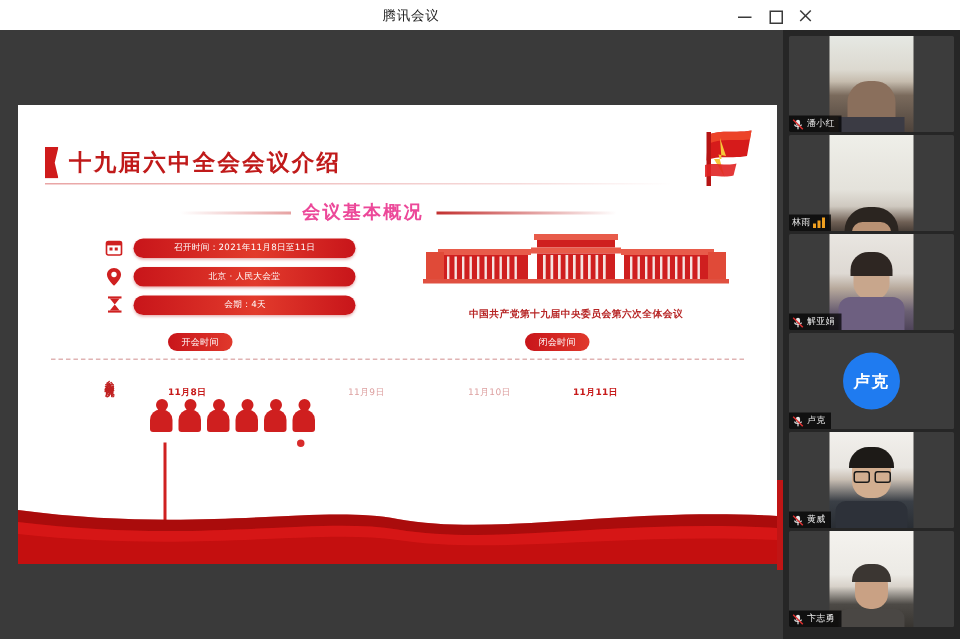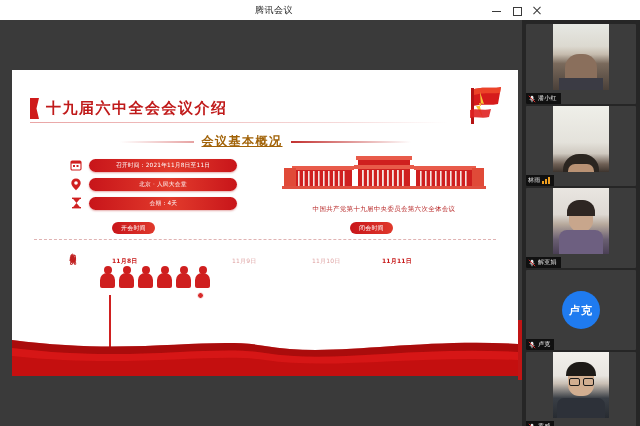--- a/index.html
+++ b/index.html
@@ -80,21 +80,21 @@
 
   
   .sec-head{
     position:absolute;left:0;top:63px;width:506px;
     display:flex;align-items:center;justify-content:center;gap:8px;
   }
   .sec-line{height:2px;}
   .sec-line.l{width:74px;background:linear-gradient(90deg,#ffffff,#e6a2a2);}
   .sec-line.r{width:120px;background:linear-gradient(90deg,#c2302f,#ffffff);}
   .sec-title{
-    font-size:12px;font-weight:bold;color:#a16207;letter-spacing:1.5px;white-space:nowrap;text-decoration:underline;
+    font-size:12px;font-weight:bold;color:#ec4899;letter-spacing:1.5px;white-space:nowrap;
   }
 
   
   .pills{position:absolute;left:57px;top:88px;}
   .pill-row{display:flex;align-items:center;margin-bottom:5px;}
   .pill-ico{
     width:14px;height:14px;margin-right:6px;flex:none;
     display:flex;align-items:center;justify-content:center;
   }
   .pill{
@@ -105,21 +105,21 @@
   }
   .pill-text{
     font-size:6px;color:#ffffff;letter-spacing:.2px;white-space:nowrap;
     transform:scale(.96);
   }
 
   
   .hall-wrap{position:absolute;left:258px;top:82px;width:228px;}
   .hall-cap{
     text-align:center;font-size:6.5px;color:#b72525;letter-spacing:.3px;
-    margin-top:3px;font-weight:normal;
+    margin-top:3px;font-weight:bold;
   }
 
   
   .tl{position:absolute;left:22px;top:152px;width:462px;}
   .tl-badges{position:relative;height:14px;}
   .badge{
     position:absolute;top:0;height:12px;border-radius:6px;
     background:linear-gradient(90deg,#c8151a,#e0392c);
     display:flex;align-items:center;justify-content:center;padding:0 9px;
   }
@@ -185,21 +185,21 @@
     display:flex;align-items:center;gap:3px;padding:0 5px 0 3px;
   }
   .share-text{font-size:7px;color:#f2f2f2;letter-spacing:.2px;white-space:nowrap;}
 
   
   .sidebar{
     position:absolute;left:522px;top:20px;width:118px;height:406px;
     background:#262626;padding:4px 4px 0 4px;box-sizing:border-box;
   }
   .tile{
-    position:relative;width:110px;height:80px;margin-bottom:2px;
+    position:relative;width:110px;height:64px;margin-bottom:2px;
     background:#3c3c3c;overflow:hidden;border-radius:1px;
   }
   .tile-video{
     position:absolute;left:27px;top:0;width:56px;height:66px;overflow:hidden;
   }
   .tile-name{
     position:absolute;left:0;bottom:0;height:11px;
     background:rgba(0,0,0,.72);
     display:flex;align-items:center;gap:2px;padding:0 4px 0 2px;
   }

